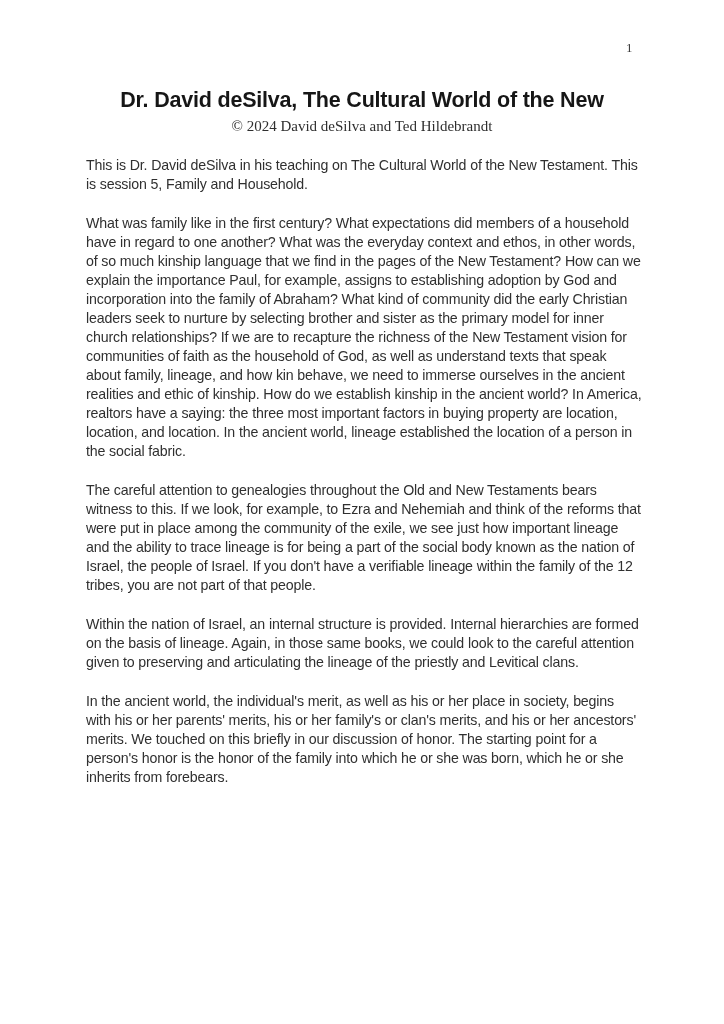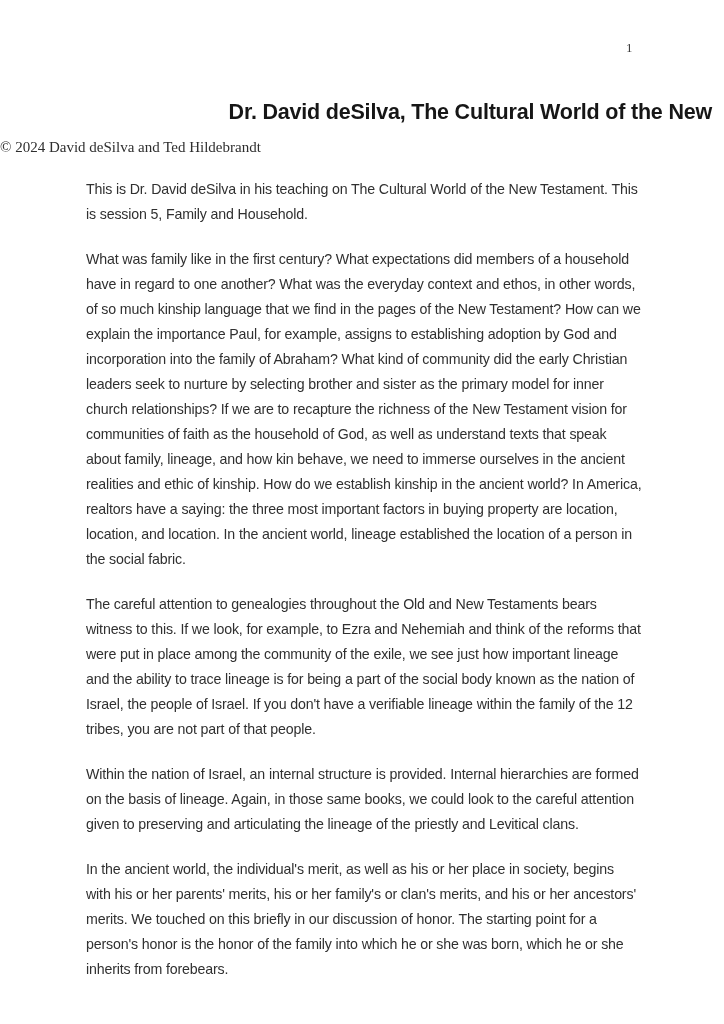--- a/index.html
+++ b/index.html
@@ -17,43 +17,43 @@
   }
   .page-number {
     position: absolute;
     top: 40px;
     left: 626px;
     font-family: "Liberation Serif", serif;
     font-size: 13px;
     color: #3d3d3d;
   }
   .title {
-    margin: 12px;
+    margin: 0;
     padding-top: 86px;
-    text-align: right;
+    text-align: center;
     font-size: 21.5px;
     line-height: 29px;
     font-weight: 700;
     letter-spacing: -0.2px;
     color: #161616;
   }
   .title-line {
     display: block;
   }
   .copyright {
     margin-top: 3px;
-    text-align: left;
+    text-align: center;
     font-family: "Liberation Serif", serif;
     font-size: 15px;
     color: #2e2e2e;
   }
   .body-text {
     margin: 21px 82px 0 86px;
     font-size: 14.2px;
-    line-height: 25px;
+    line-height: 19px;
     letter-spacing: -0.15px;
     color: #303030;
     text-align: left;
   }
   .body-text p {
     margin: 0 0 20px 0;
   }
 </style>
 </head>
 <body>

